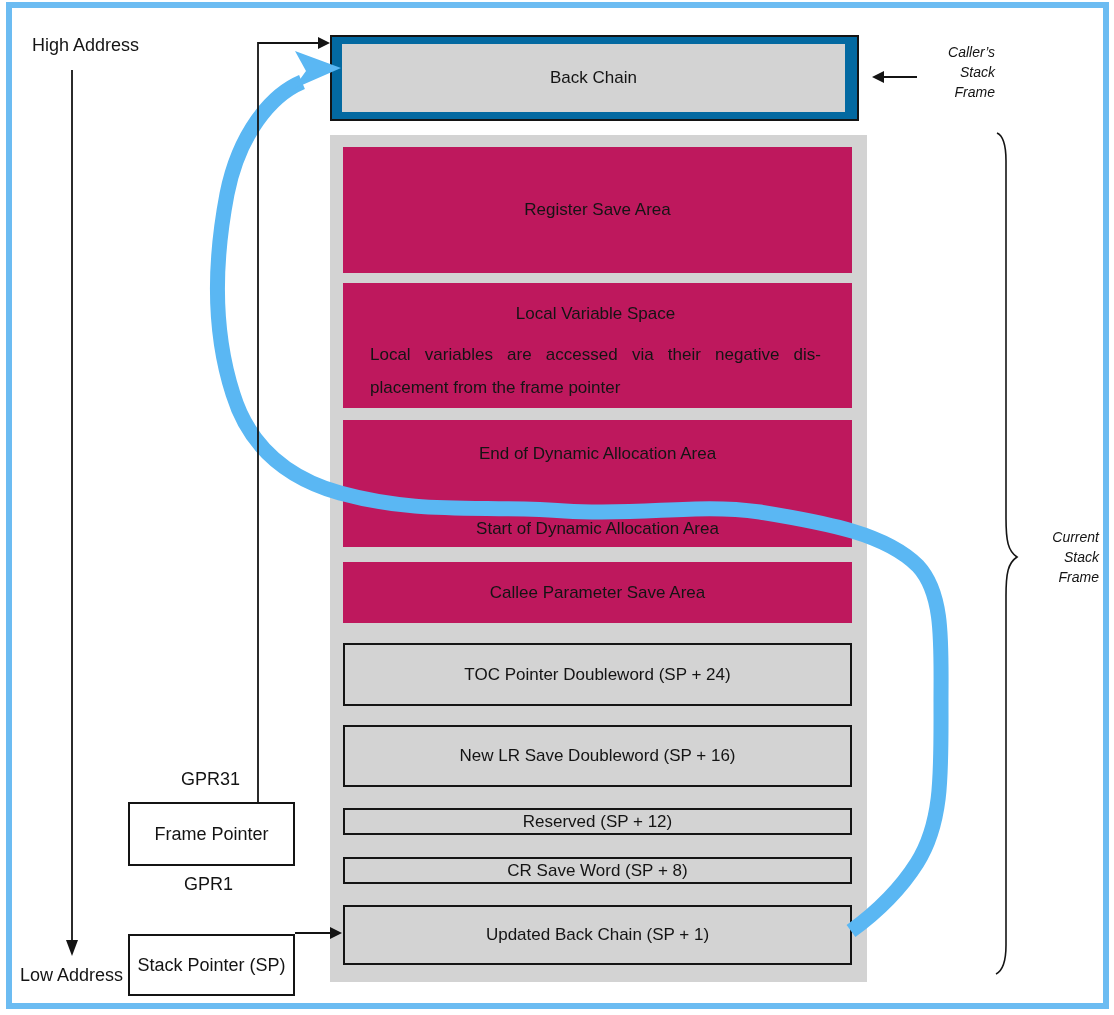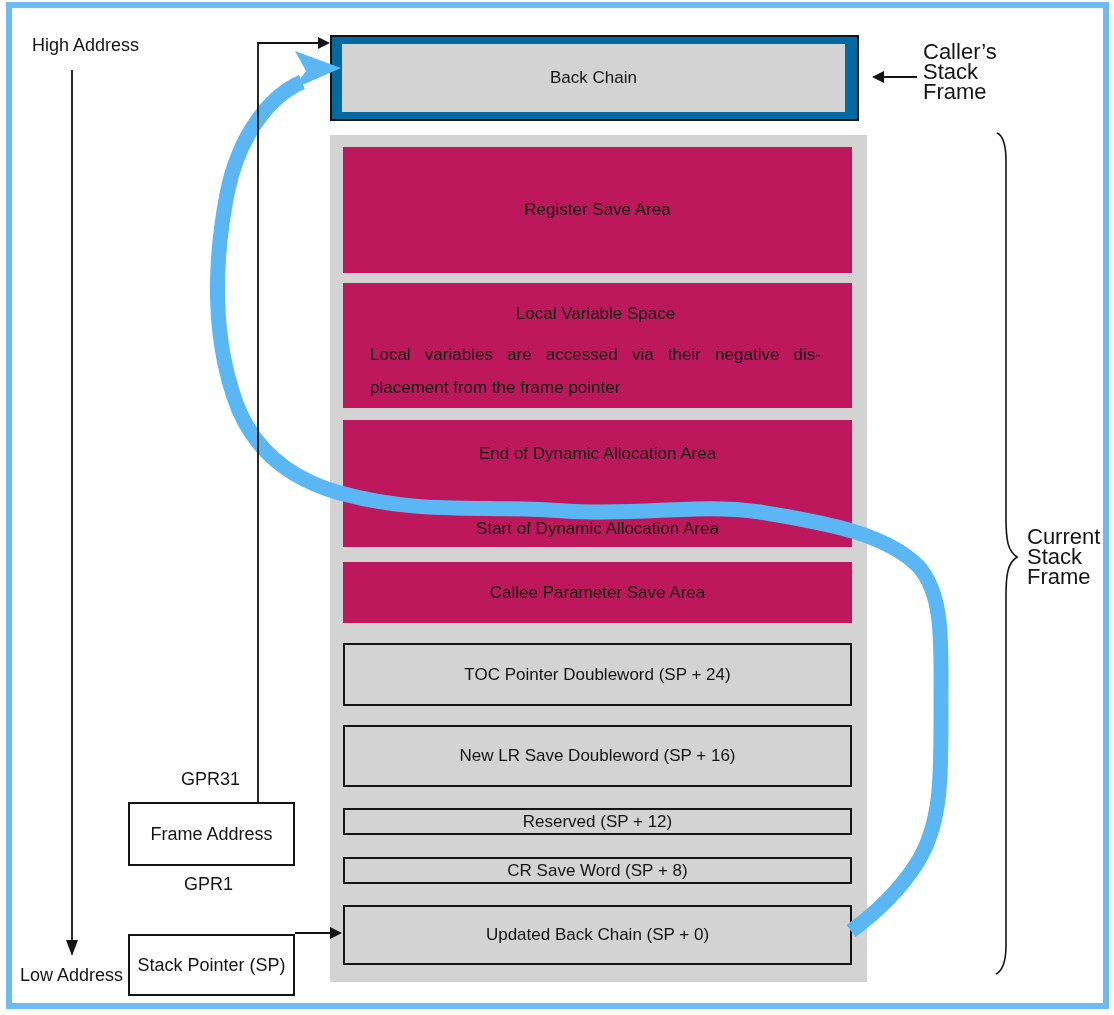--- a/index.html
+++ b/index.html
@@ -16,21 +16,21 @@
     position:relative;overflow:hidden;
     -webkit-font-smoothing:antialiased;
   }
   .canvas{position:absolute;inset:0;}
   .page-border{
     position:absolute;left:6px;top:2px;right:5px;bottom:6px;
     border:6px solid var(--frame-blue);
     pointer-events:none;
   }
   .lbl{position:absolute;font-size:18px;line-height:20px;white-space:nowrap;}
-  .side-label{position:absolute;width:72px;text-align:left;font-size:22px;line-height:20px;}
+  .side-label{position:absolute;width:72px;text-align:right;font-size:14px;line-height:20px;font-style:italic;}
   .side-label span{display:block;}
 
   .back-chain-outer{
     position:absolute;left:330px;top:35px;width:529px;height:86px;
     border:2px solid var(--ink);background:#0369a1;box-sizing:border-box;
   }
   .back-chain-fill{
     position:absolute;left:10px;right:12px;top:7px;bottom:7px;
     background:var(--gray);
     display:flex;align-items:center;justify-content:center;
@@ -129,27 +129,27 @@
 
     <div class="row bordered r-reserved">
       <span>Reserved (SP + 12)</span>
     </div>
 
     <div class="row bordered r-cr">
       <span>CR Save Word (SP + 8)</span>
     </div>
 
     <div class="row bordered r-updated">
-      <span>Updated Back Chain (SP + 0)</span>
+      <span>Updated Back Chain (SP + 1)</span>
     </div>
   </div>
 
   <div class="lbl" style="left:181px;top:769px;">GPR31</div>
   <div class="ptr-box fp-box">
-    <span>Frame Address</span>
+    <span>Frame Pointer</span>
   </div>
   <div class="lbl" style="left:184px;top:874px;">GPR1</div>
   <div class="ptr-box sp-box">
     <span>Stack Pointer (SP)</span>
   </div>
 
   <div class="side-label" style="left:1027px;top:527px;">
     <span>Current</span>
     <span>Stack</span>
     <span>Frame</span>

